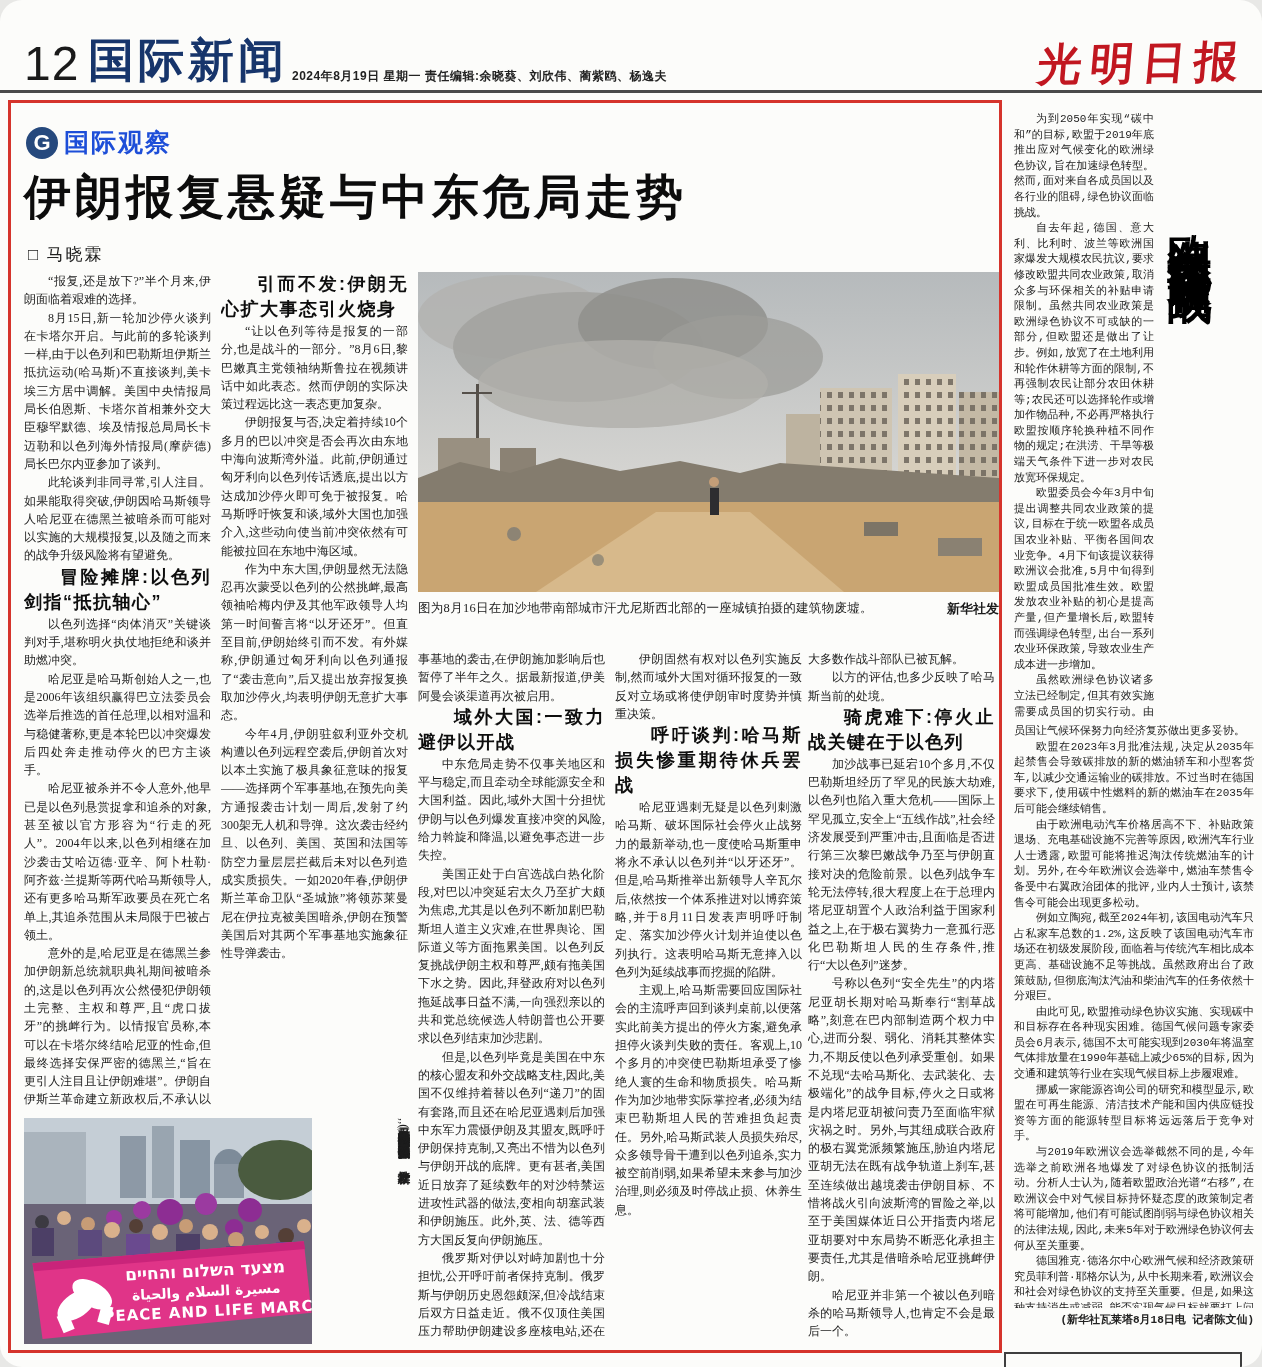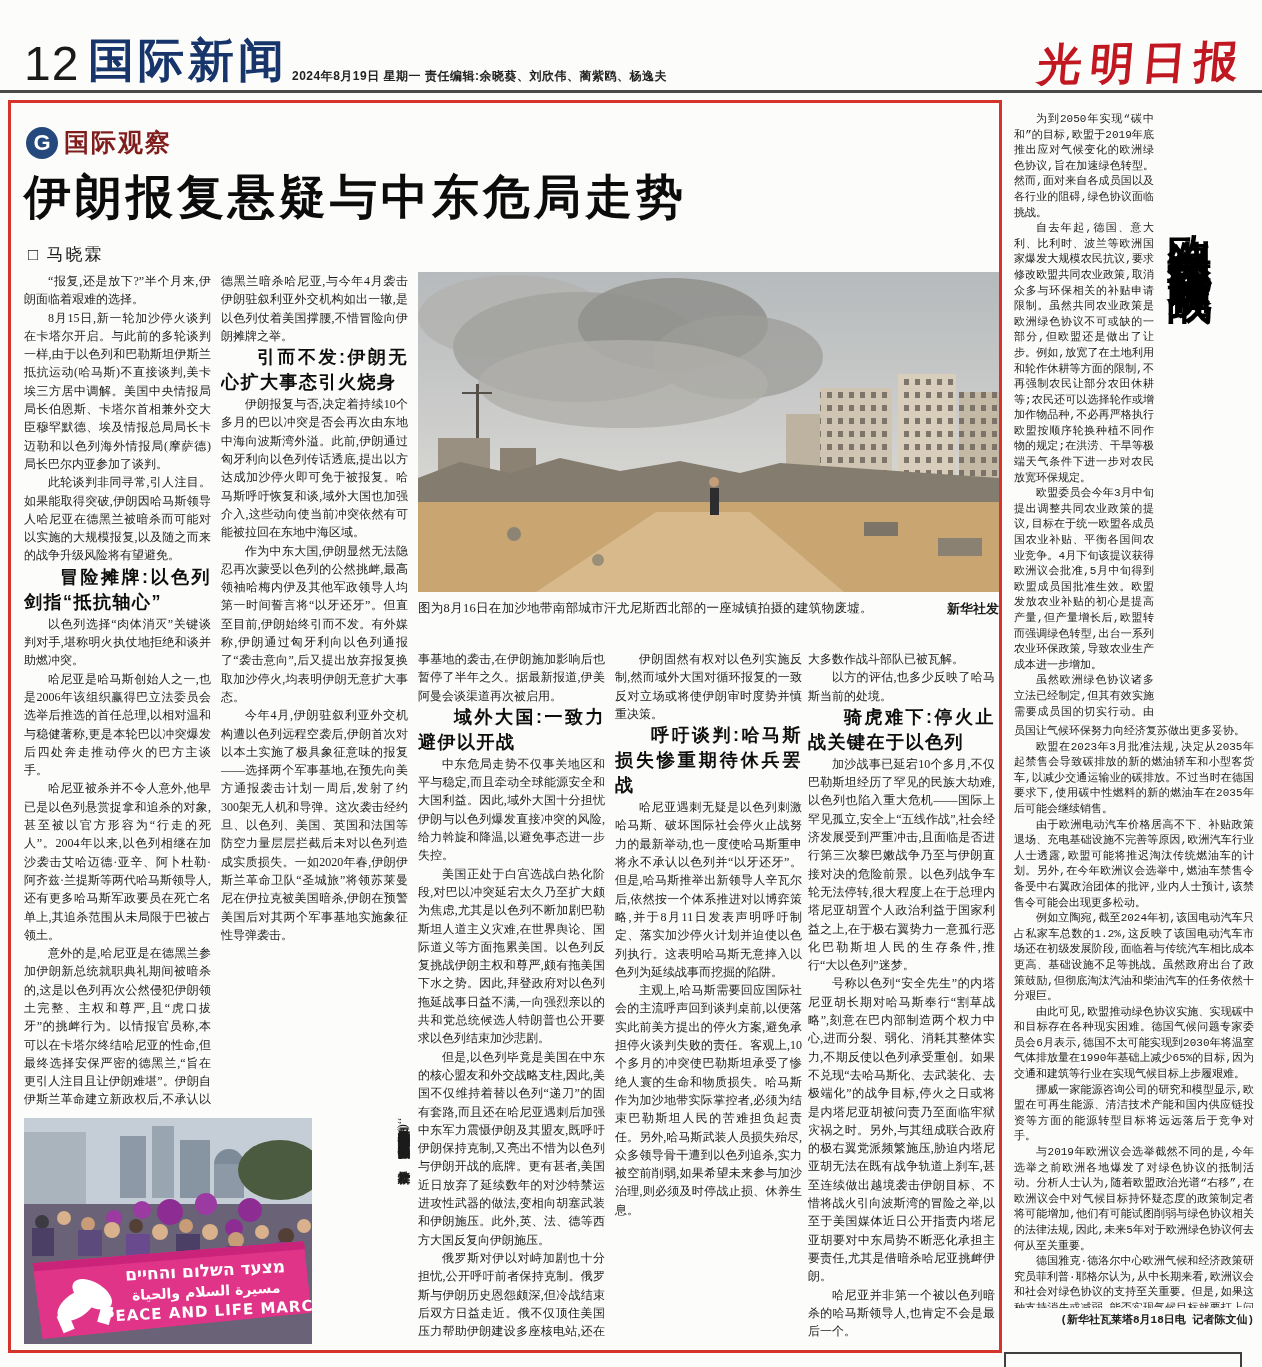--- a/index.html
+++ b/index.html
@@ -1,33 +1,33 @@
 <!DOCTYPE html>
 <html><head>
 <meta charset="utf-8">
 <style>
   html,body{margin:0;padding:0;background:#e8e8e6;}
   .page{position:relative;width:1262px;height:1367px;background:#fcfcfa;overflow:hidden;
-        font-family:"Liberation Serif","DejaVu Serif",serif;color:#1b1b1b;}
+        font-family:"Liberation Serif","DejaVu Serif",serif;color:#1b1b1b;border-radius:22px;}
   .abs{position:absolute;}
 
   
   .pagenum{left:24px;top:36px;font-family:"Liberation Sans",sans-serif;font-size:48px;font-weight:400;color:#1a1a1a;letter-spacing:1px;}
   .section-title{left:88px;top:30px;font-family:"Liberation Sans",sans-serif;font-size:46px;font-weight:900;color:#17356b;letter-spacing:4px;}
   .dateline{left:292px;top:68px;font-family:"Liberation Sans",sans-serif;font-size:12px;font-weight:700;color:#222;letter-spacing:.5px;}
   .masthead{right:16px;top:34px;font-size:44px;font-weight:700;color:#c11720;letter-spacing:8px;transform:skewX(-6deg) rotate(-1deg);font-family:"DejaVu Serif",serif;}
   .header-rule{left:0;top:90px;width:1262px;height:3px;background:#4a4a4a;}
 
   
   .feature-box{left:8px;top:100px;width:988px;height:1247px;border:3px solid #d5342c;background:#fcfcfa;}
 
   .kicker{left:26px;top:126px;display:flex;align-items:center;gap:6px;}
   .kicker-g{width:32px;height:32px;border-radius:50%;background:#26497d;color:#fff;display:flex;align-items:center;justify-content:center;
             font-family:"Liberation Sans",sans-serif;font-weight:900;font-size:22px;}
-  .kicker-label{font-family:"Liberation Sans",sans-serif;font-weight:900;font-size:25px;color:#7f1d1d;letter-spacing:2px;}
+  .kicker-label{font-family:"Liberation Sans",sans-serif;font-weight:900;font-size:25px;color:#1d4ed8;letter-spacing:2px;}
 
   .main-title{left:24px;top:166px;width:960px;font-size:47px;font-weight:900;color:#0c0c0c;letter-spacing:4px;
               font-family:"DejaVu Serif","Liberation Serif",serif;white-space:nowrap;}
   .byline{left:28px;top:243px;font-size:17px;color:#222;letter-spacing:2px;}
 
   .news-col{font-size:12px;line-height:18.3px;text-align:justify;overflow:hidden;color:#1d1d1d;}
   .news-col p,.news-col h3{margin:0;}
   .blk-p{text-indent:2em;}
   .blk-pc{text-indent:0;}
   .blk-h{font-family:"Liberation Sans",sans-serif;font-weight:900;font-size:18px;line-height:25px;letter-spacing:1.5px;
@@ -85,22 +85,22 @@
       <p class="blk-p">“报复,还是放下?”半个月来,伊朗面临着艰难的选择。</p>
       <p class="blk-p">8月15日,新一轮加沙停火谈判在卡塔尔开启。与此前的多轮谈判一样,由于以色列和巴勒斯坦伊斯兰抵抗运动(哈马斯)不直接谈判,美卡埃三方居中调解。美国中央情报局局长伯恩斯、卡塔尔首相兼外交大臣穆罕默德、埃及情报总局局长卡迈勒和以色列海外情报局(摩萨德)局长巴尔内亚参加了谈判。</p>
       <p class="blk-p">此轮谈判非同寻常,引人注目。如果能取得突破,伊朗因哈马斯领导人哈尼亚在德黑兰被暗杀而可能对以实施的大规模报复,以及随之而来的战争升级风险将有望避免。</p>
       <h3 class="blk-h">冒险摊牌:以色列剑指“抵抗轴心”</h3>
       <p class="blk-p">以色列选择“肉体消灭”关键谈判对手,堪称明火执仗地拒绝和谈并助燃冲突。</p>
       <p class="blk-p">哈尼亚是哈马斯创始人之一,也是2006年该组织赢得巴立法委员会选举后推选的首任总理,以相对温和与稳健著称,更是本轮巴以冲突爆发后四处奔走推动停火的巴方主谈手。</p>
       <p class="blk-p">哈尼亚被杀并不令人意外,他早已是以色列悬赏捉拿和追杀的对象,甚至被以官方形容为“行走的死人”。2004年以来,以色列相继在加沙袭击艾哈迈德·亚辛、阿卜杜勒·阿齐兹·兰提斯等两代哈马斯领导人,还有更多哈马斯军政要员在死亡名单上,其追杀范围从未局限于巴被占领土。</p>
       <p class="blk-p">意外的是,哈尼亚是在德黑兰参加伊朗新总统就职典礼期间被暗杀的,这是以色列再次公然侵犯伊朗领土完整、主权和尊严,且“虎口拔牙”的挑衅行为。以情报官员称,本可以在卡塔尔终结哈尼亚的性命,但最终选择安保严密的德黑兰,“旨在更引人注目且让伊朗难堪”。伊朗自伊斯兰革命建立新政权后,不承认以色列作为合法国家存在,还扶持黎巴嫩真主党,并长期支持、资助巴勒斯坦武装组织,被以色列和美国视为新的反以力量大本营。</p>
     </div>
   <div class="abs news-col col2">
-      <p class="blk-pc">德黑兰暗杀哈尼亚,与今年4月袭击伊朗驻叙利亚外交机构如出一辙,是以色列仗着美国撑腰,不惜冒险向伊朗摊牌之举。</p>
       <h3 class="blk-h">引而不发:伊朗无心扩大事态引火烧身</h3>
+      <p class="blk-p">“让以色列等待是报复的一部分,也是战斗的一部分。”8月6日,黎巴嫩真主党领袖纳斯鲁拉在视频讲话中如此表态。然而伊朗的实际决策过程远比这一表态更加复杂。</p>
       <p class="blk-p">伊朗报复与否,决定着持续10个多月的巴以冲突是否会再次由东地中海向波斯湾外溢。此前,伊朗通过匈牙利向以色列传话透底,提出以方达成加沙停火即可免于被报复。哈马斯呼吁恢复和谈,域外大国也加强介入,这些动向使当前冲突依然有可能被拉回在东地中海区域。</p>
       <p class="blk-p">作为中东大国,伊朗显然无法隐忍再次蒙受以色列的公然挑衅,最高领袖哈梅内伊及其他军政领导人均第一时间誓言将“以牙还牙”。但直至目前,伊朗始终引而不发。有外媒称,伊朗通过匈牙利向以色列通报了“袭击意向”,后又提出放弃报复换取加沙停火,均表明伊朗无意扩大事态。</p>
       <p class="blk-p">今年4月,伊朗驻叙利亚外交机构遭以色列远程空袭后,伊朗首次对以本土实施了极具象征意味的报复——选择两个军事基地,在预先向美方通报袭击计划一周后,发射了约300架无人机和导弹。这次袭击经约旦、以色列、美国、英国和法国等防空力量层层拦截后未对以色列造成实质损失。一如2020年春,伊朗伊斯兰革命卫队“圣城旅”将领苏莱曼尼在伊拉克被美国暗杀,伊朗在预警美国后对其两个军事基地实施象征性导弹袭击。</p>
     </div>
   <div class="abs news-col col3">
       <p class="blk-pc">事基地的袭击,在伊朗施加影响后也暂停了半年之久。据最新报道,伊美阿曼会谈渠道再次被启用。</p>
       <h3 class="blk-h">域外大国:一致力避伊以开战</h3>
       <p class="blk-p">中东危局走势不仅事关地区和平与稳定,而且牵动全球能源安全和大国利益。因此,域外大国十分担忧伊朗与以色列爆发直接冲突的风险,给力斡旋和降温,以避免事态进一步失控。</p>
       <p class="blk-p">美国正处于白宫选战白热化阶段,对巴以冲突延宕太久乃至扩大颇为焦虑,尤其是以色列不断加剧巴勒斯坦人道主义灾难,在世界舆论、国际道义等方面拖累美国。以色列反复挑战伊朗主权和尊严,颇有拖美国下水之势。因此,拜登政府对以色列拖延战事日益不满,一向强烈亲以的共和党总统候选人特朗普也公开要求以色列结束加沙悲剧。</p>
       <p class="blk-p">但是,以色列毕竟是美国在中东的核心盟友和外交战略支柱,因此,美国不仅维持着替以色列“递刀”的固有套路,而且还在哈尼亚遇刺后加强中东军力震慑伊朗及其盟友,既呼吁伊朗保持克制,又亮出不惜为以色列与伊朗开战的底牌。更有甚者,美国近日放弃了延续数年的对沙特禁运进攻性武器的做法,变相向胡塞武装和伊朗施压。此外,英、法、德等西方大国反复向伊朗施压。</p>

